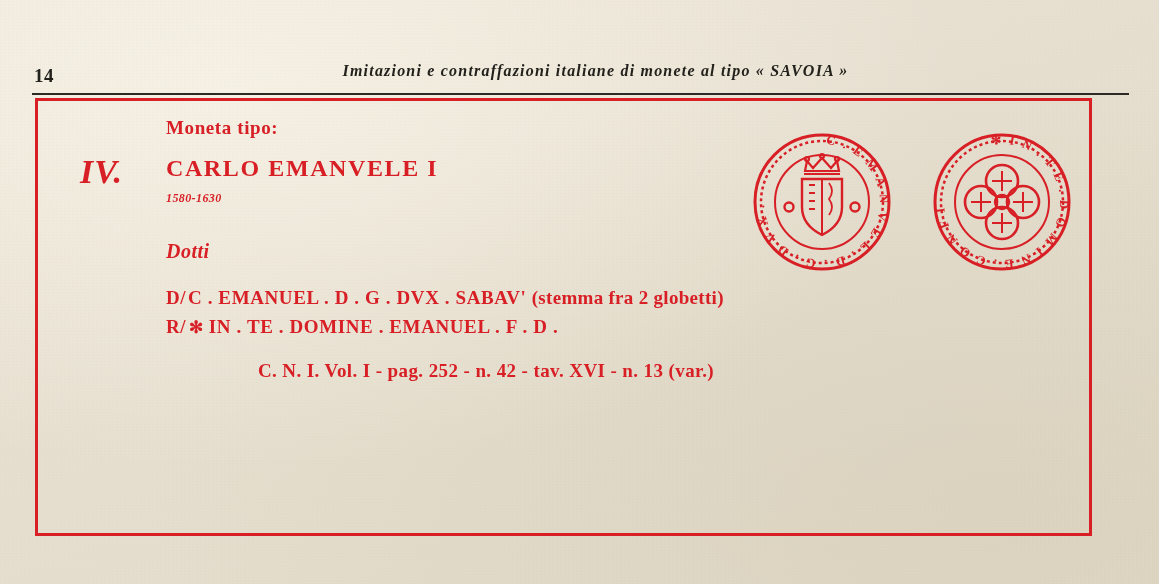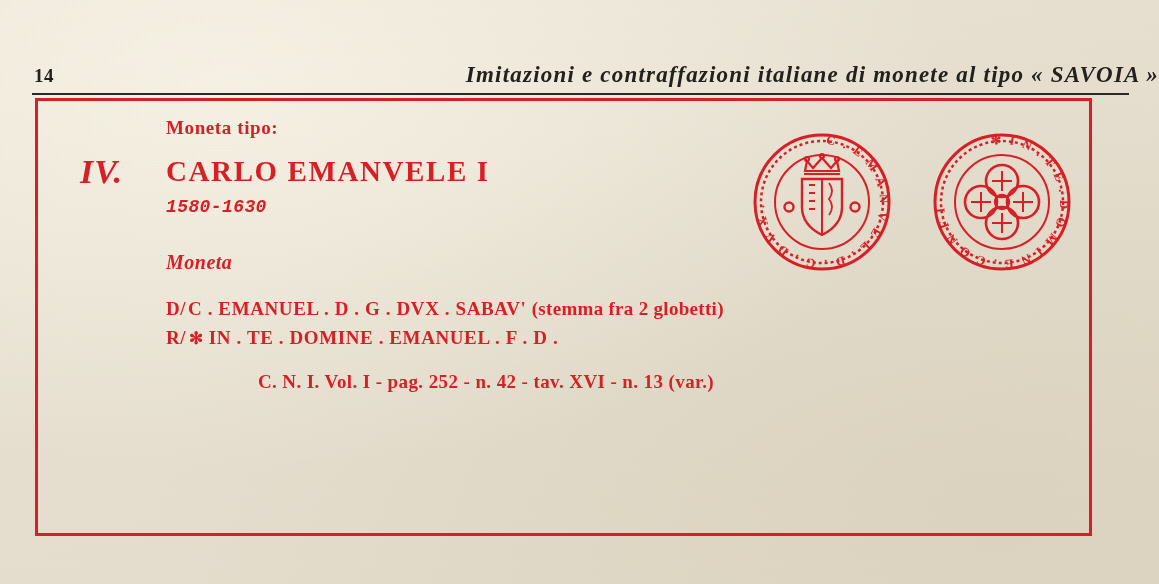--- a/index.html
+++ b/index.html
@@ -49,25 +49,25 @@
     font-weight: bold;
     font-size: 19px;
     color: #23211c;
     letter-spacing: 0.5px;
   }
   .head-title {
     position: absolute;
     left: 0;
     right: 0;
     top: 3px;
-    text-align: right;
-    font-family: "Liberation Serif", serif;
-    font-style: italic;
-    font-weight: bold;
-    font-size: 23px;
+    text-align: center;
+    font-family: "Liberation Serif", serif;
+    font-style: italic;
+    font-weight: bold;
+    font-size: 16px;
     letter-spacing: 1.2px;
     color: #23211c;
     padding-left: 32px;
   }
   .head-rule {
     position: absolute;
     left: 32px;
     right: 30px;
     top: 34px;
     height: 0;
@@ -114,29 +114,29 @@
   .kicker {
     font-family: "Liberation Serif", serif;
     font-weight: bold;
     font-size: 19px;
     letter-spacing: 0.6px;
     margin: 0 0 6px 0;
   }
   .ruler-name {
     font-family: "Liberation Serif", serif;
     font-weight: bold;
-    font-size: 29px;
+    font-size: 24px;
     letter-spacing: 1.6px;
     margin: 16px 0 4px 0;
   }
   .reign {
-    font-family: Liberation Mono, monospace;
-    font-style: italic;
-    font-weight: bold;
-    font-size: 18px;
+    font-family: Liberation Serif, serif;
+    font-style: italic;
+    font-weight: bold;
+    font-size: 12px;
     letter-spacing: 0.4px;
     margin: 9px 0 34px 0;
   }
   .denomination {
     font-family: "Liberation Serif", serif;
     font-style: italic;
     font-weight: bold;
     font-size: 20px;
     letter-spacing: 0.5px;
     margin: 0 0 24px 0;
@@ -221,21 +221,21 @@
 
   <div class="card">
     <div class="card-inner">
 
       <div class="numeral">IV.</div>
 
       <div class="body-col">
         <p class="kicker">Moneta tipo:</p>
         <p class="ruler-name">CARLO EMANVELE I</p>
         <p class="reign">1580-1630</p>
-        <p class="denomination">Moneta</p>
+        <p class="denomination">Dotti</p>
 
         <p class="legend-line">
           <span class="side-mark">D/</span><span>C . EMANUEL . D . G . DVX . SABAV'</span>
           <span class="legend-note">(stemma fra 2 globetti)</span>
         </p>
 
         <p class="legend-line">
           <span class="side-mark">R/</span><span class="rosette">✻</span><span>IN . TE . DOMINE . EMANUEL . F . D .</span>
         </p>
 

